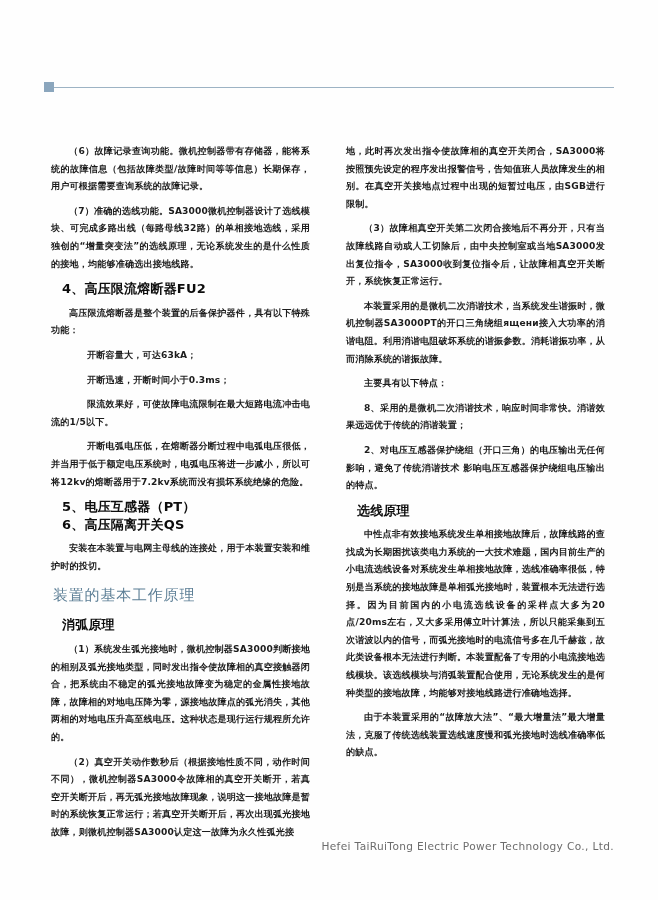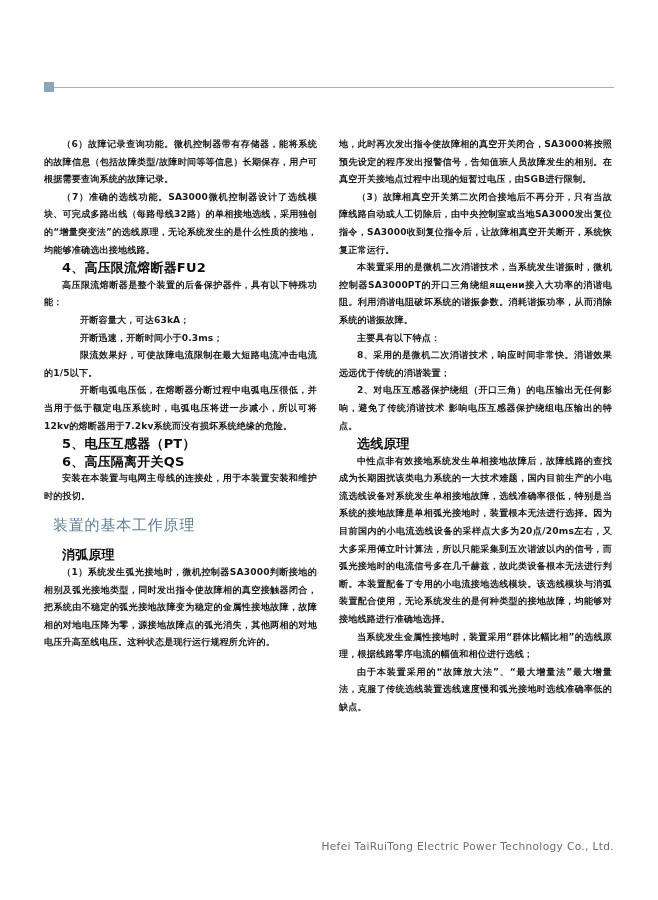--- a/index.html
+++ b/index.html
@@ -61,21 +61,21 @@
     flex: 0 0 273px;
   }
 
   
   .p {
     font-size: 9.1px;
     line-height: 17.6px;
     color: #1c1c1c;
     text-align: justify;
     text-justify: inter-ideograph;
-    margin: 0;
+    margin: 7px;
     letter-spacing: 0.15px;
     font-weight: 600;
   }
   .p.indent {
     text-indent: 18px;
   }
   .p.indent-wide {
     text-indent: 36px;
   }
 
@@ -131,30 +131,30 @@
         <div class="p indent-wide">开断容量大，可达63kA；</div>
         <div class="p indent-wide">开断迅速，开断时间小于0.3ms；</div>
         <div class="p indent-wide">限流效果好，可使故障电流限制在最大短路电流冲击电流的1/5以下。</div>
         <div class="p indent-wide">开断电弧电压低，在熔断器分断过程中电弧电压很低，并当用于低于额定电压系统时，电弧电压将进一步减小，所以可将12kv的熔断器用于7.2kv系统而没有损坏系统绝缘的危险。</div>
         <div class="sub-head">5、电压互感器（PT）</div>
         <div class="sub-head">6、高压隔离开关QS</div>
         <div class="p indent">安装在本装置与电网主母线的连接处，用于本装置安装和维护时的投切。</div>
         <div class="section-head">装置的基本工作原理</div>
         <div class="sub-head">消弧原理</div>
         <div class="p indent">（1）系统发生弧光接地时，微机控制器SA3000判断接地的相别及弧光接地类型，同时发出指令使故障相的真空接触器闭合，把系统由不稳定的弧光接地故障变为稳定的金属性接地故障，故障相的对地电压降为零，源接地故障点的弧光消失，其他两相的对地电压升高至线电压。这种状态是现行运行规程所允许的。</div>
+        <div class="p indent">（2）真空开关动作数秒后（根据接地性质不同，动作时间不同），微机控制器SA3000令故障相的真空开关断开，若真空开关断开后，再无弧光接地故障现象，说明这一接地故障是暂时的系统恢复正常运行；若真空开关断开后，再次出现弧光接地故障，则微机控制器SA3000认定这一故障为永久性弧光接</div>
       </div>
     <div class="col" id="right-col">
         <div class="p">地，此时再次发出指令使故障相的真空开关闭合，SA3000将按照预先设定的程序发出报警信号，告知值班人员故障发生的相别。在真空开关接地点过程中出现的短暂过电压，由SGB进行限制。</div>
         <div class="p indent">（3）故障相真空开关第二次闭合接地后不再分开，只有当故障线路自动或人工切除后，由中央控制室或当地SA3000发出复位指令，SA3000收到复位指令后，让故障相真空开关断开，系统恢复正常运行。</div>
         <div class="p indent">本装置采用的是微机二次消谐技术，当系统发生谐振时，微机控制器SA3000PT的开口三角绕组ящени接入大功率的消谐电阻。利用消谐电阻破坏系统的谐振参数。消耗谐振功率，从而消除系统的谐振故障。</div>
         <div class="p indent">主要具有以下特点：</div>
         <div class="p indent">8、采用的是微机二次消谐技术，响应时间非常快。消谐效果远远优于传统的消谐装置；</div>
         <div class="p indent">2、对电压互感器保护绕组（开口三角）的电压输出无任何影响，避免了传统消谐技术 影响电压互感器保护绕组电压输出的特点。</div>
         <div class="sub-head">选线原理</div>
         <div class="p indent">中性点非有效接地系统发生单相接地故障后，故障线路的查找成为长期困扰该类电力系统的一大技术难题，国内目前生产的小电流选线设备对系统发生单相接地故障，选线准确率很低，特别是当系统的接地故障是单相弧光接地时，装置根本无法进行选择。因为目前国内的小电流选线设备的采样点大多为20点/20ms左右，又大多采用傅立叶计算法，所以只能采集到五次谐波以内的信号，而弧光接地时的电流信号多在几千赫兹，故此类设备根本无法进行判断。本装置配备了专用的小电流接地选线模块。该选线模块与消弧装置配合使用，无论系统发生的是何种类型的接地故障，均能够对接地线路进行准确地选择。</div>
-        <div class="p indent">当系统发生金属性接地时，装置采用“群体比幅比相”的选线原理，根据线路零序电流的幅值和相位进行选线；</div>
         <div class="p indent">由于本装置采用的“故障放大法”、“最大增量法”最大增量法，克服了传统选线装置选线速度慢和弧光接地时选线准确率低的缺点。</div>
       </div>
   </div>
 
   <div class="footer">Hefei TaiRuiTong Electric Power Technology Co., Ltd.</div>
 
 </div>
 
 </body></html>

